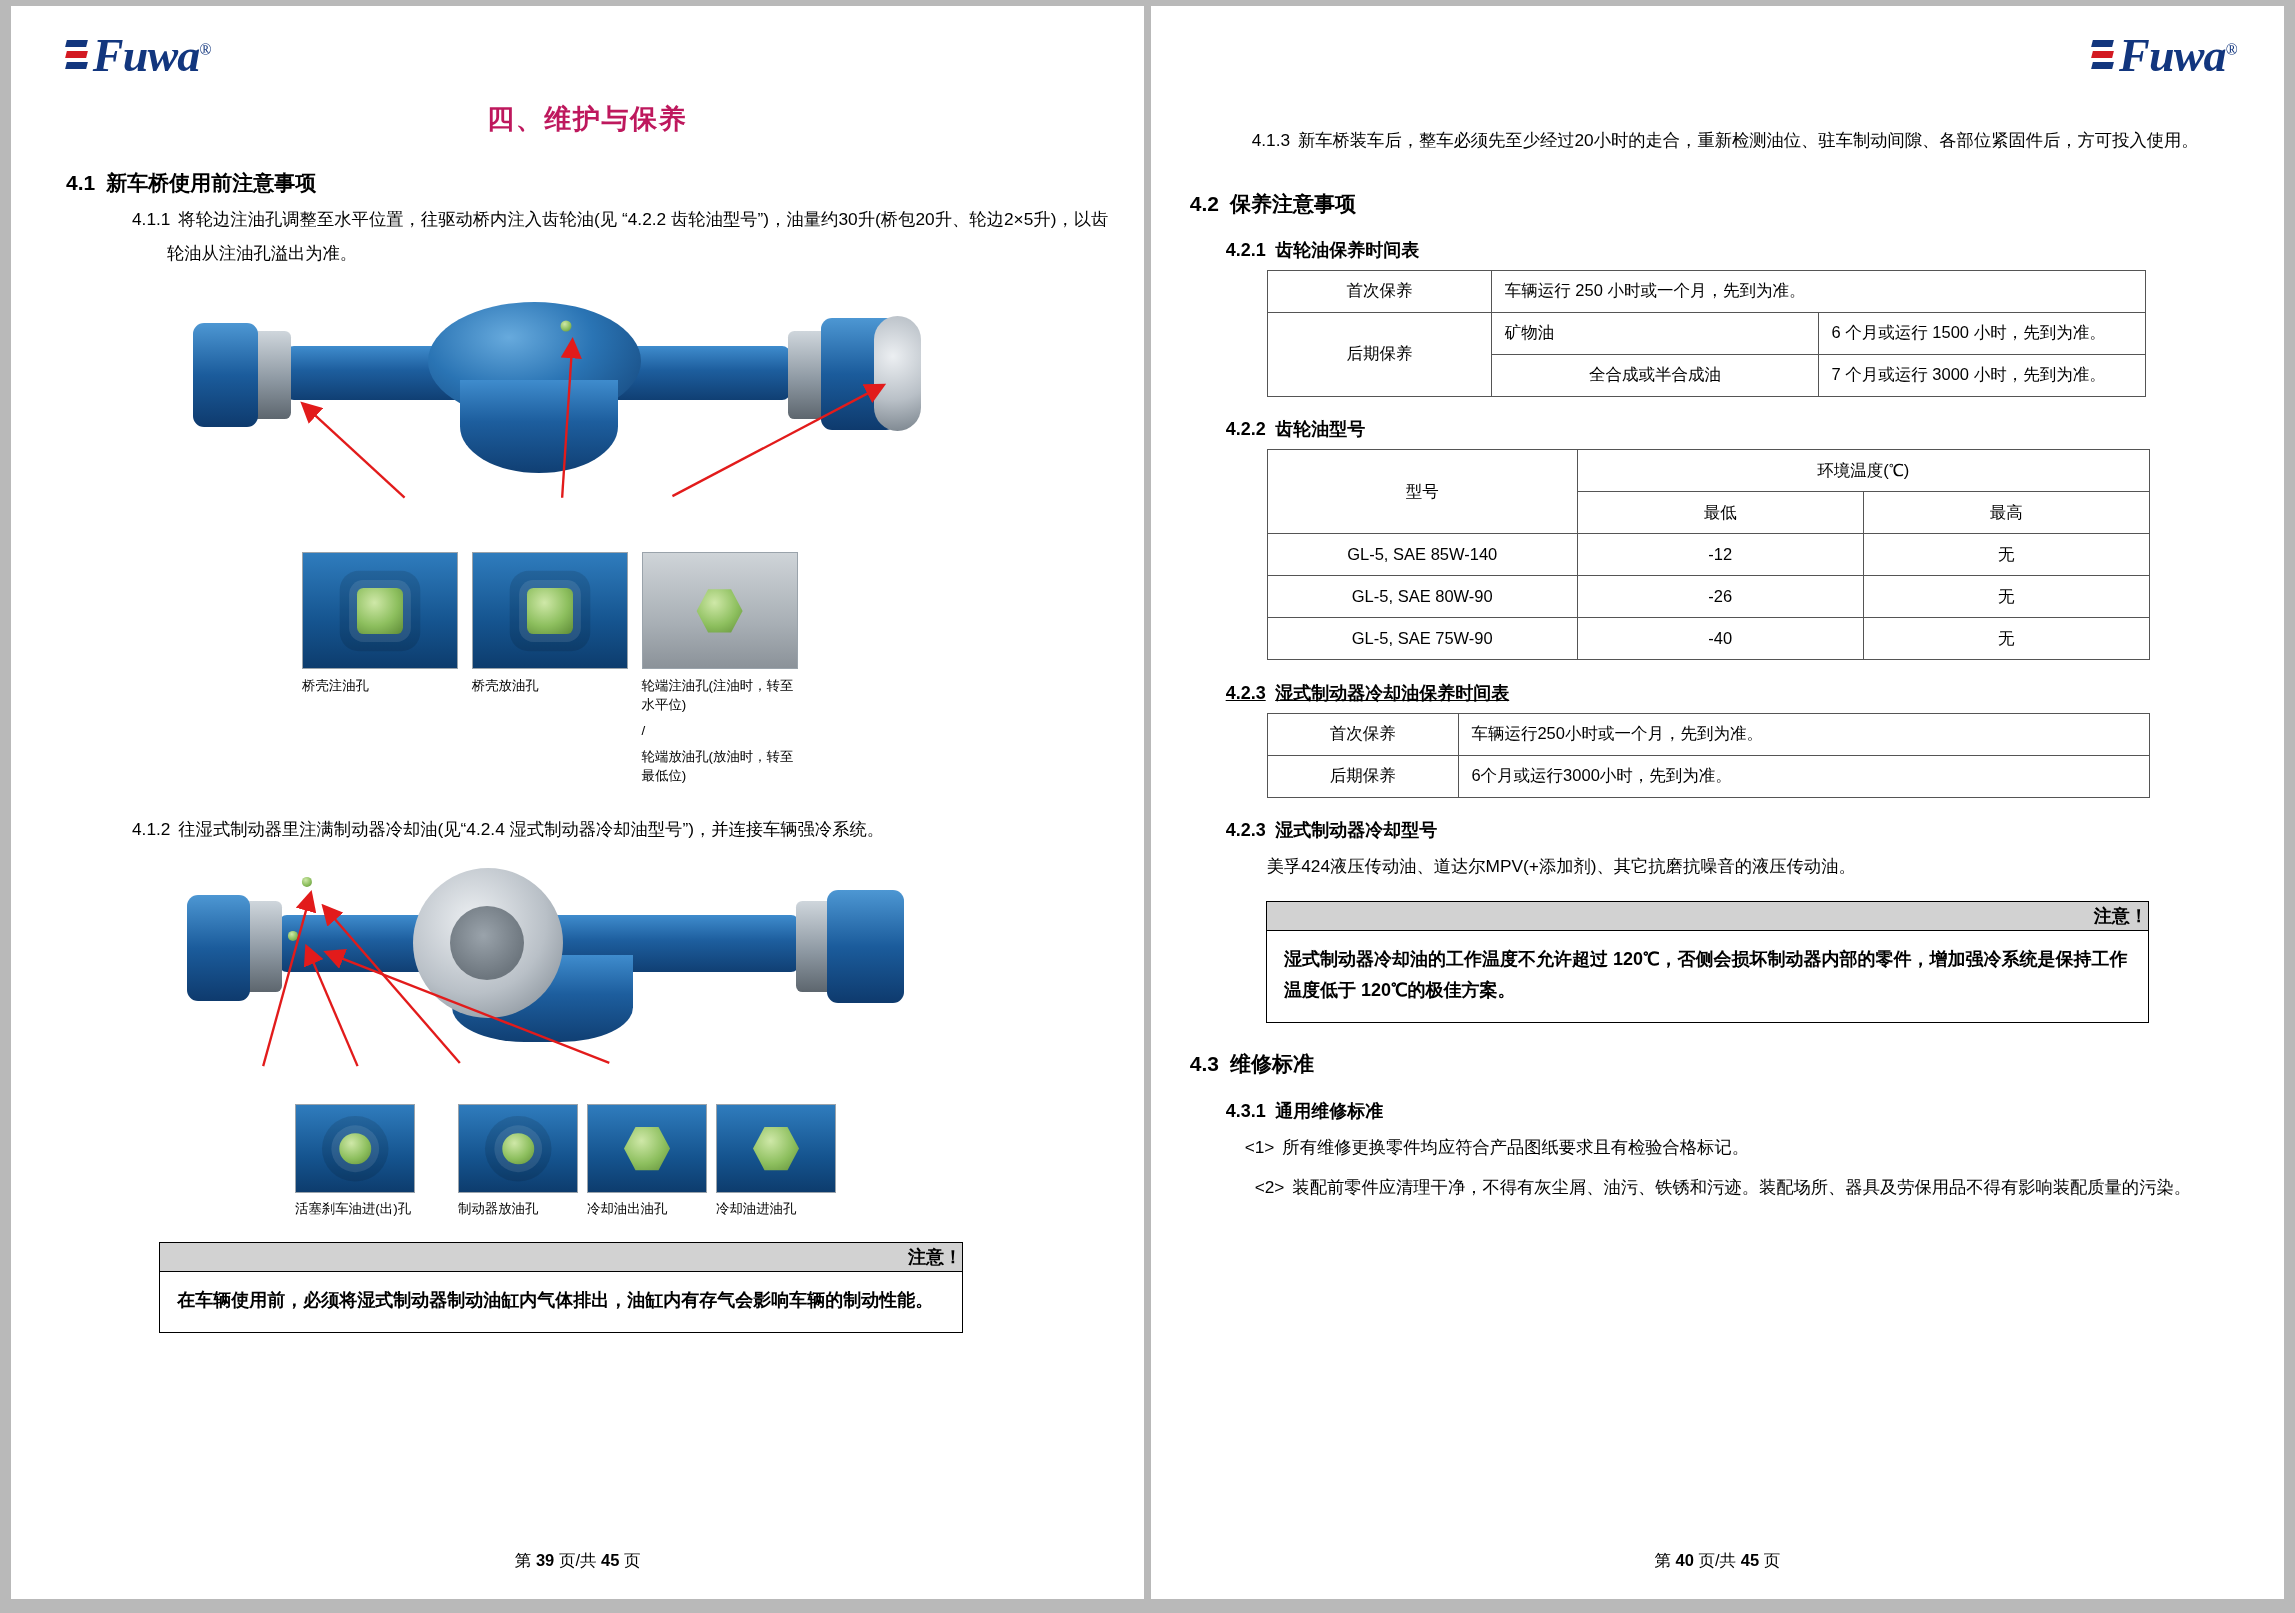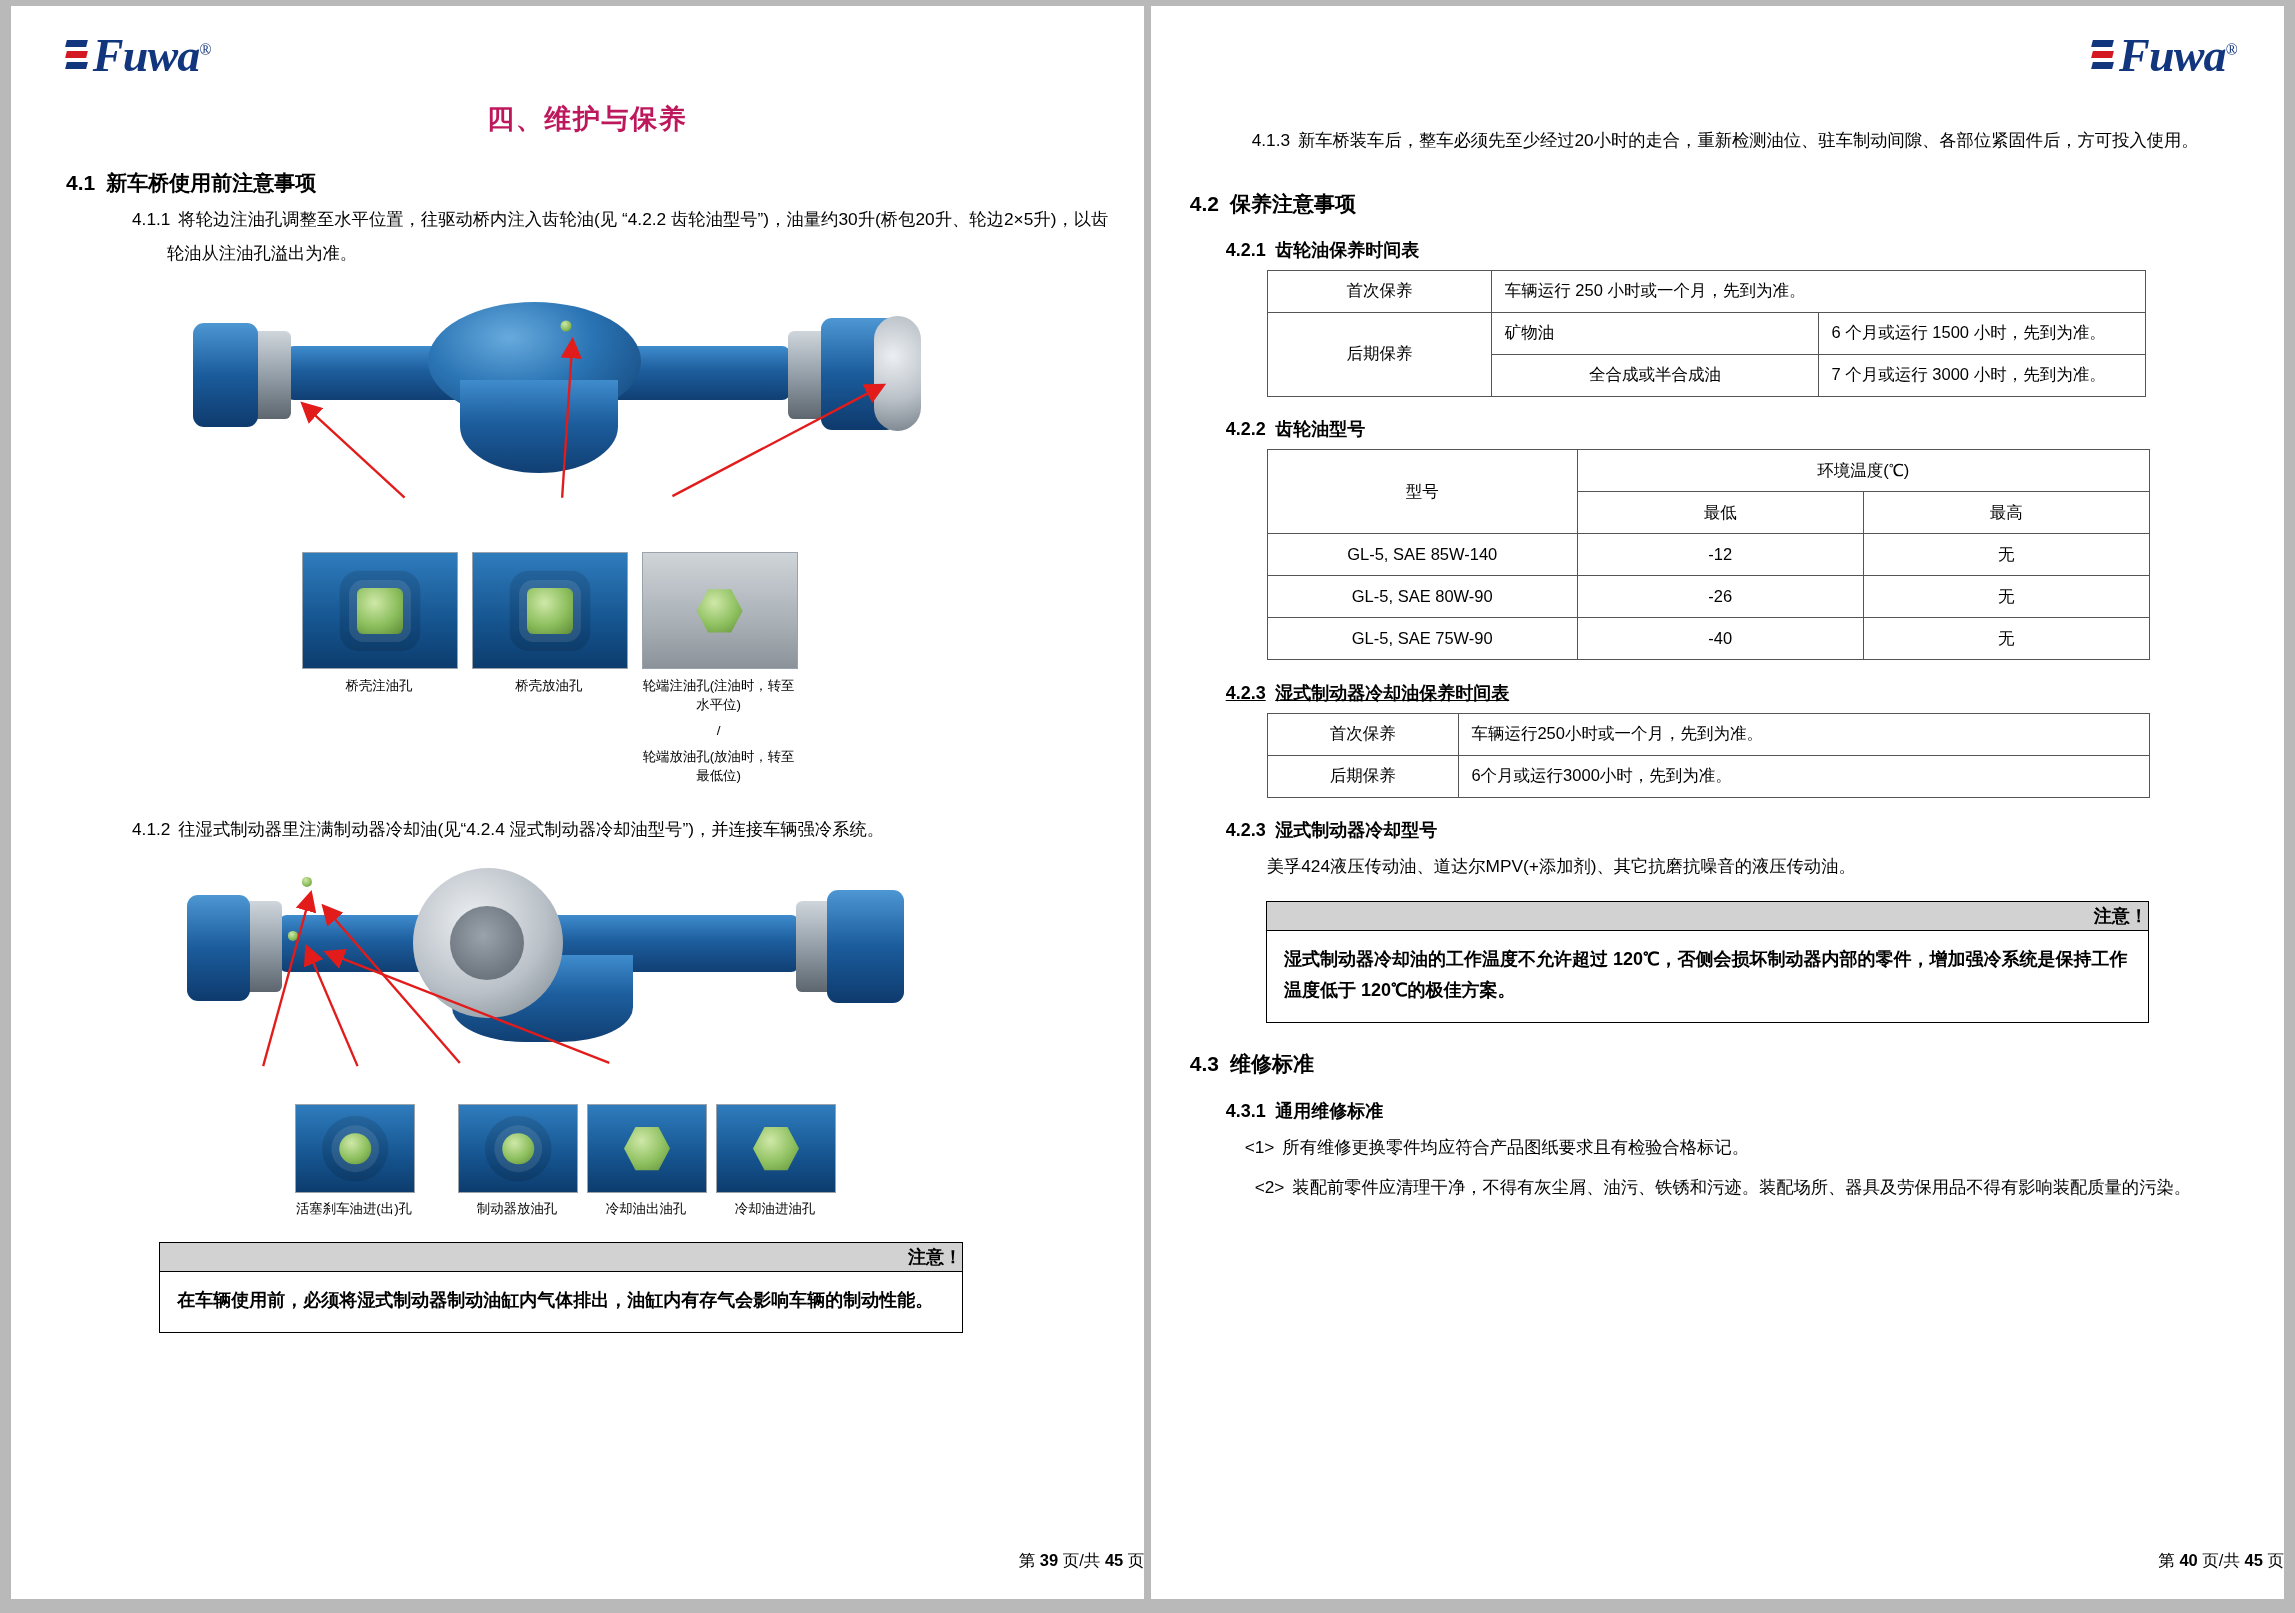--- a/index.html
+++ b/index.html
@@ -181,21 +181,21 @@
     border-radius:6.3px;
     box-shadow:0 0 0 7.9px rgba(255,255,255,.10),0 0 0 17.3px rgba(0,0,0,.12);
   }
   .plug.round{border-radius:50%;}
   .plug.hex{
     clip-path:polygon(25% 3%,75% 3%,100% 50%,75% 97%,25% 97%,0% 50%);
     border-radius:0;
   }
   .plug.small{width:31.5px;height:31.5px;}
   .thumb .cap{
-    text-align:center;
+    text-align:left;
     font-size:13.4px;
     margin-top:6.3px;
     line-height:1.45;
     color:#000;
   }
   .cap-small{font-size:11.8px;}
 
   
   .notice{
     margin:23.6px 0 0 93px;
@@ -238,21 +238,21 @@
   .tbl1 td:nth-child(2){width:252px;}
   .tbl2{margin-left:69px;width:883px;text-align:center;}
   .tbl2 td,.tbl2 th{text-align:center;}
   .tbl3{margin-left:69px;width:883px;}
   .tbl3 td:first-child{width:165px;text-align:center;}
 
   
   .footer{
     position:absolute;
     bottom:27px;left:0;width:100%;
-    text-align:right;
+    text-align:center;
     font-size:16.5px;
     color:#000;
   }
   .footer b{font-weight:bold;}
 </style>
 </head>
 <body>
 
 <div class="spread">
 

